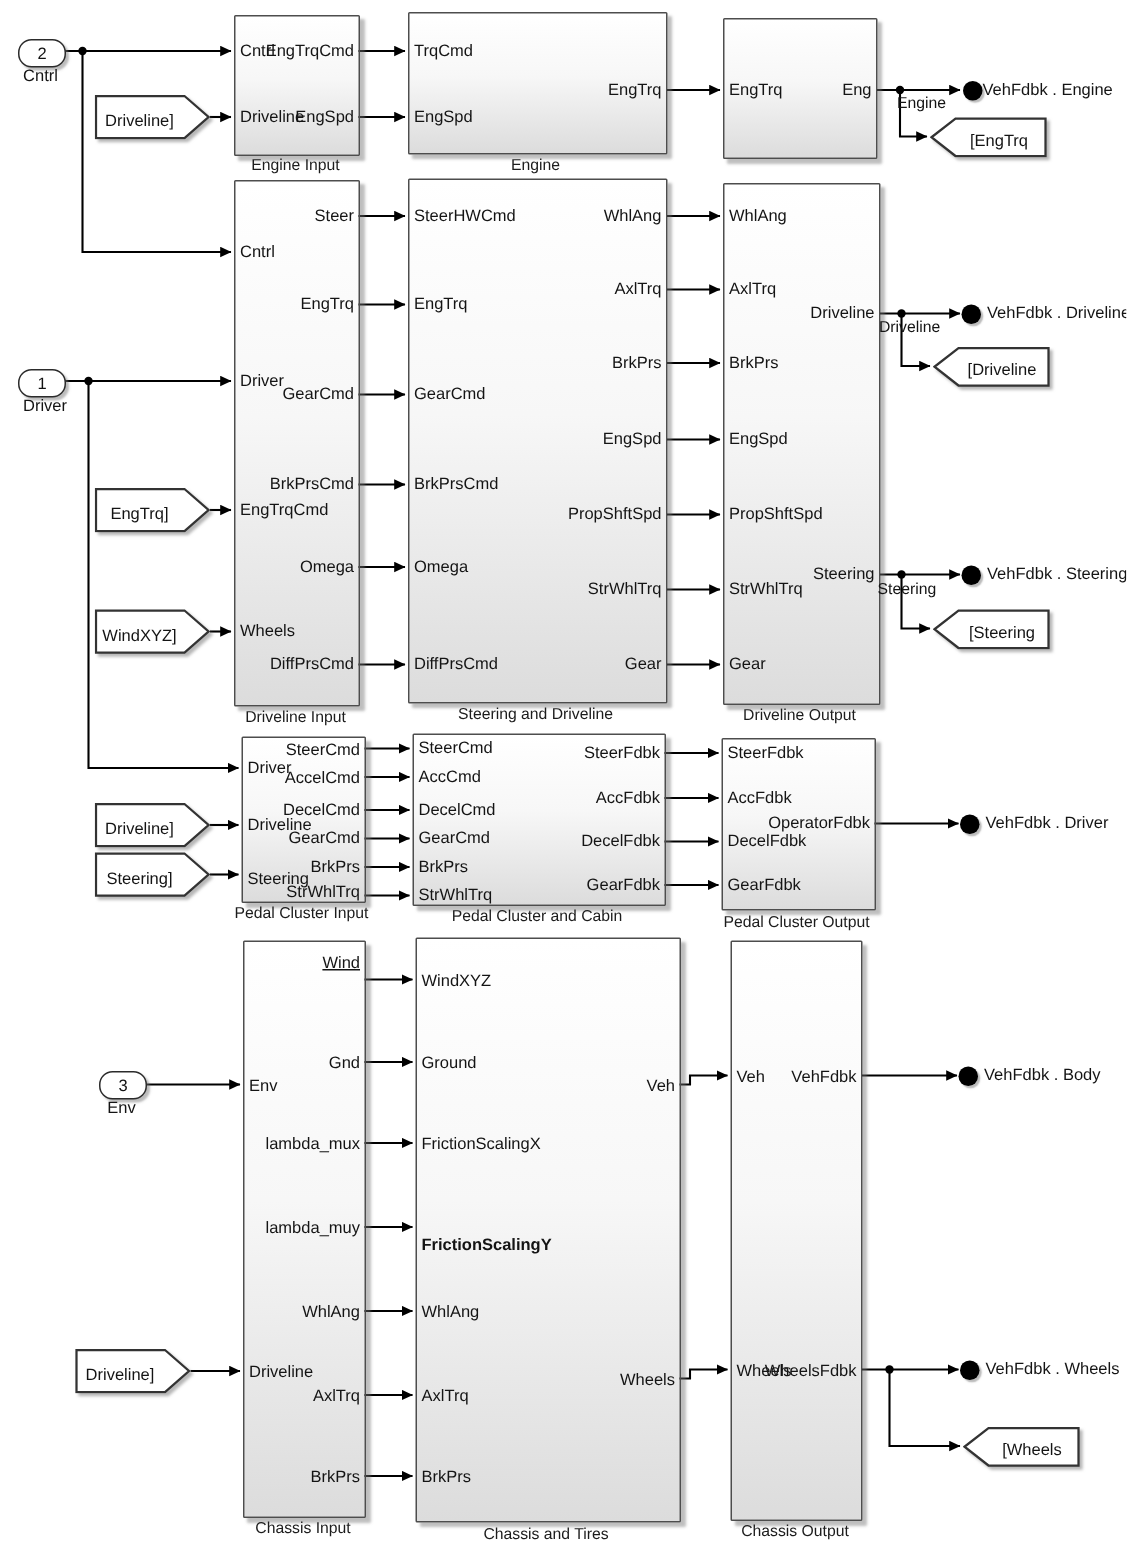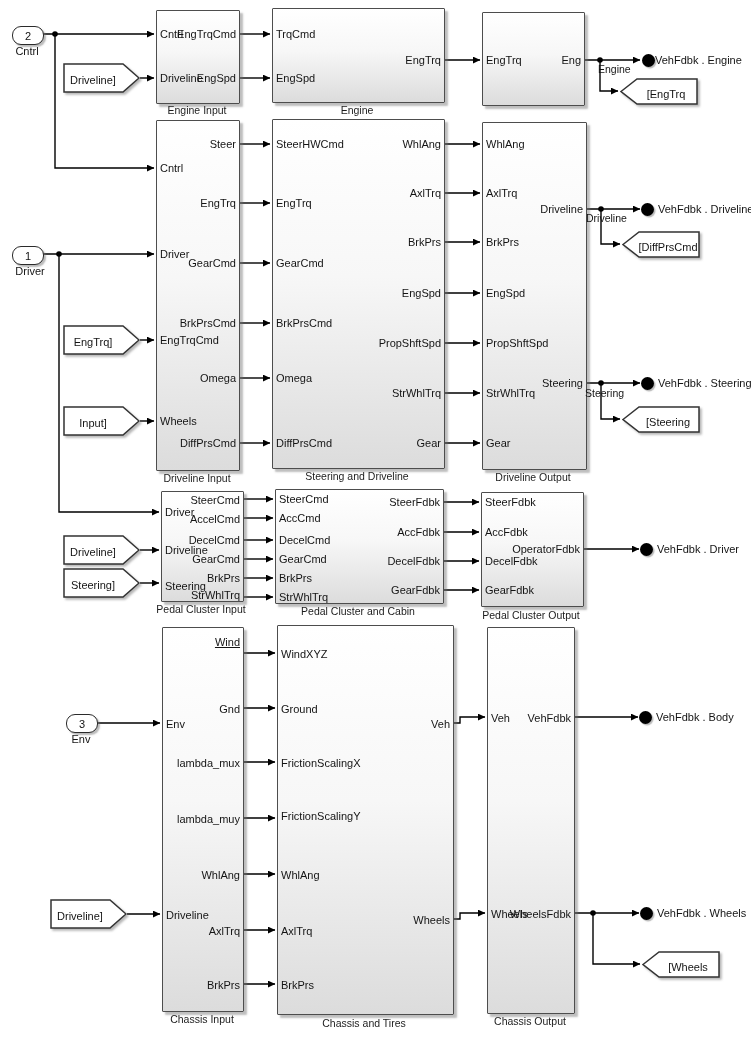--- a/index.html
+++ b/index.html
@@ -292,21 +292,21 @@
     <span class="pin in" style="top:281px;">Driveline</span>
     <span class="pin out" style="top:297px;">AxlTrq</span>
     <span class="pin out" style="top:351px;">BrkPrs</span>
   </div>
   <div class="bname" style="left:202px;top:1013px;">Chassis Input</div>
 
   <div class="block" style="left:277px;top:625px;width:175px;height:388px;">
     <span class="pin in" style="top:22px;">WindXYZ</span>
     <span class="pin in" style="top:77px;">Ground</span>
     <span class="pin in" style="top:131px;">FrictionScalingX</span>
-    <span class="pin in" style="top:184px;">FrictionScalingY</span>
+    <span class="pin in" style="top:198px;font-weight:bold;">FrictionScalingY</span>
     <span class="pin in" style="top:243px;">WhlAng</span>
     <span class="pin in" style="top:299px;">AxlTrq</span>
     <span class="pin in" style="top:353px;">BrkPrs</span>
     <span class="pin out" style="top:92px;">Veh</span>
     <span class="pin out" style="top:288px;">Wheels</span>
   </div>
   <div class="bname" style="left:364px;top:1017px;">Chassis and Tires</div>
 
   <div class="block" style="left:487px;top:627px;width:86px;height:385px;">
     <span class="pin in" style="top:84px;">Veh</span>
@@ -340,21 +340,21 @@
   <div class="tag from-tag" style="left:63px;top:325px;">
     <svg width="77" height="30">
         <polygon points="1,1 60,1 76,15 60,29 1,29" fill="#fff" stroke="#333" stroke-width="1.5"></polygon>
       </svg>
     <span class="tag-label">EngTrq]</span>
   </div>
   <div class="tag from-tag" style="left:63px;top:406px;">
     <svg width="77" height="30">
         <polygon points="1,1 60,1 76,15 60,29 1,29" fill="#fff" stroke="#333" stroke-width="1.5"></polygon>
       </svg>
-    <span class="tag-label">Input]</span>
+    <span class="tag-label">WindXYZ]</span>
   </div>
   <div class="tag from-tag" style="left:63px;top:535px;">
     <svg width="77" height="30">
         <polygon points="1,1 60,1 76,15 60,29 1,29" fill="#fff" stroke="#333" stroke-width="1.5"></polygon>
       </svg>
     <span class="tag-label">Driveline]</span>
   </div>
   <div class="tag from-tag" style="left:63px;top:568px;">
     <svg width="77" height="30">
         <polygon points="1,1 60,1 76,15 60,29 1,29" fill="#fff" stroke="#333" stroke-width="1.5"></polygon>
@@ -371,21 +371,21 @@
   <div class="tag goto-tag" style="left:620px;top:78px;">
     <svg width="78" height="27">
         <polygon points="1,13.5 17,1 77,1 77,26 17,26" fill="#fff" stroke="#333" stroke-width="1.5"></polygon>
       </svg>
     <span class="tag-label">[EngTrq</span>
   </div>
   <div class="tag goto-tag" style="left:622px;top:231px;">
     <svg width="78" height="27">
         <polygon points="1,13.5 17,1 77,1 77,26 17,26" fill="#fff" stroke="#333" stroke-width="1.5"></polygon>
       </svg>
-    <span class="tag-label">[DiffPrsCmd</span>
+    <span class="tag-label">[Driveline</span>
   </div>
   <div class="tag goto-tag" style="left:622px;top:406px;">
     <svg width="78" height="27">
         <polygon points="1,13.5 17,1 77,1 77,26 17,26" fill="#fff" stroke="#333" stroke-width="1.5"></polygon>
       </svg>
     <span class="tag-label">[Steering</span>
   </div>
   <div class="tag goto-tag" style="left:642px;top:951px;">
     <svg width="78" height="27">
         <polygon points="1,13.5 17,1 77,1 77,26 17,26" fill="#fff" stroke="#333" stroke-width="1.5"></polygon>

